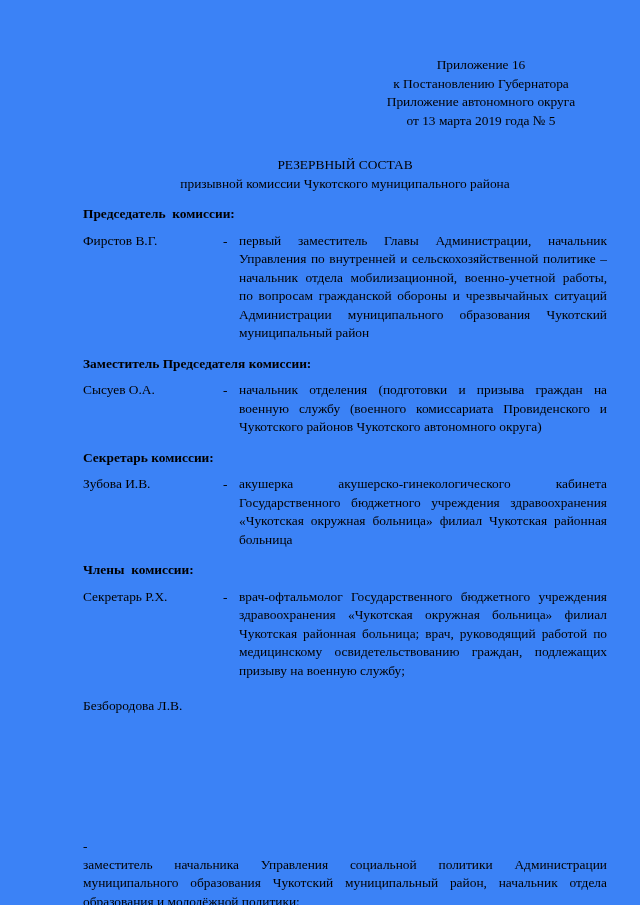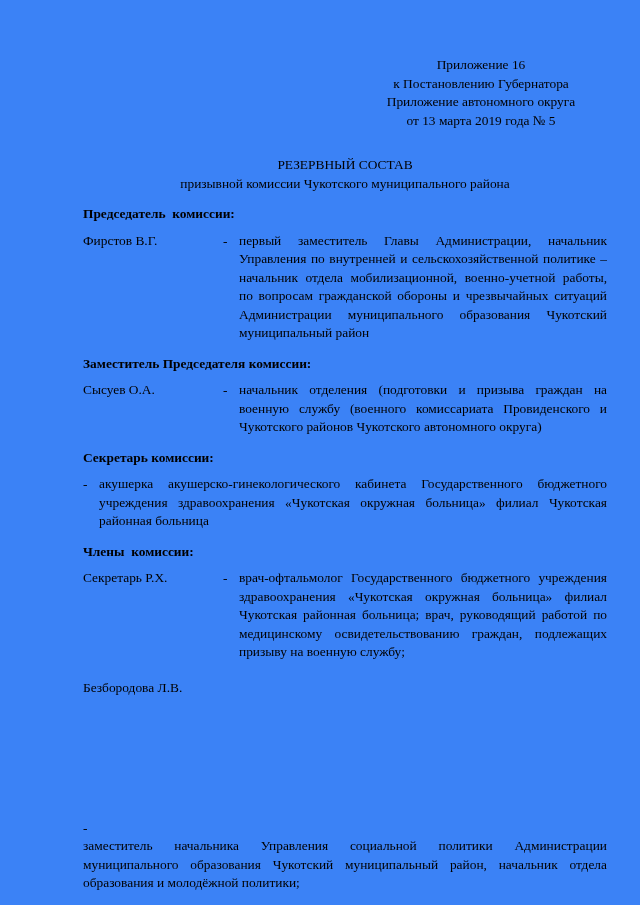--- a/index.html
+++ b/index.html
@@ -89,20 +89,21 @@
 
   <div class="section-heading">Заместитель Председателя комиссии:</div>
   <div class="member-row">
     <div class="member-name">Сысуев О.А.</div>
     <div class="member-dash">-</div>
     <div class="member-desc">начальник отделения (подготовки и призыва граждан на военную службу (военного комиссариата Провиденского и  Чукотского районов Чукотского автономного округа)</div>
   </div>
 
   <div class="section-heading">Секретарь комиссии:</div>
   <div class="member-row">
+    <div class="member-name">Зубова И.В.</div>
     <div class="member-dash">-</div>
     <div class="member-desc">акушерка акушерско-гинекологического кабинета Государственного бюджетного учреждения здравоохранения «Чукотская окружная больница» филиал Чукотская районная больница</div>
   </div>
 
   <div class="section-heading">Члены  комиссии:</div>
   <div class="member-row">
     <div class="member-name">Секретарь Р.Х.</div>
     <div class="member-dash">-</div>
     <div class="member-desc">врач-офтальмолог Государственного бюджетного учреждения здравоохранения «Чукотская окружная больница» филиал Чукотская районная больница; врач, руководящий работой по медицинскому освидетельствованию граждан, подлежащих призыву на военную службу;</div>
   </div>

